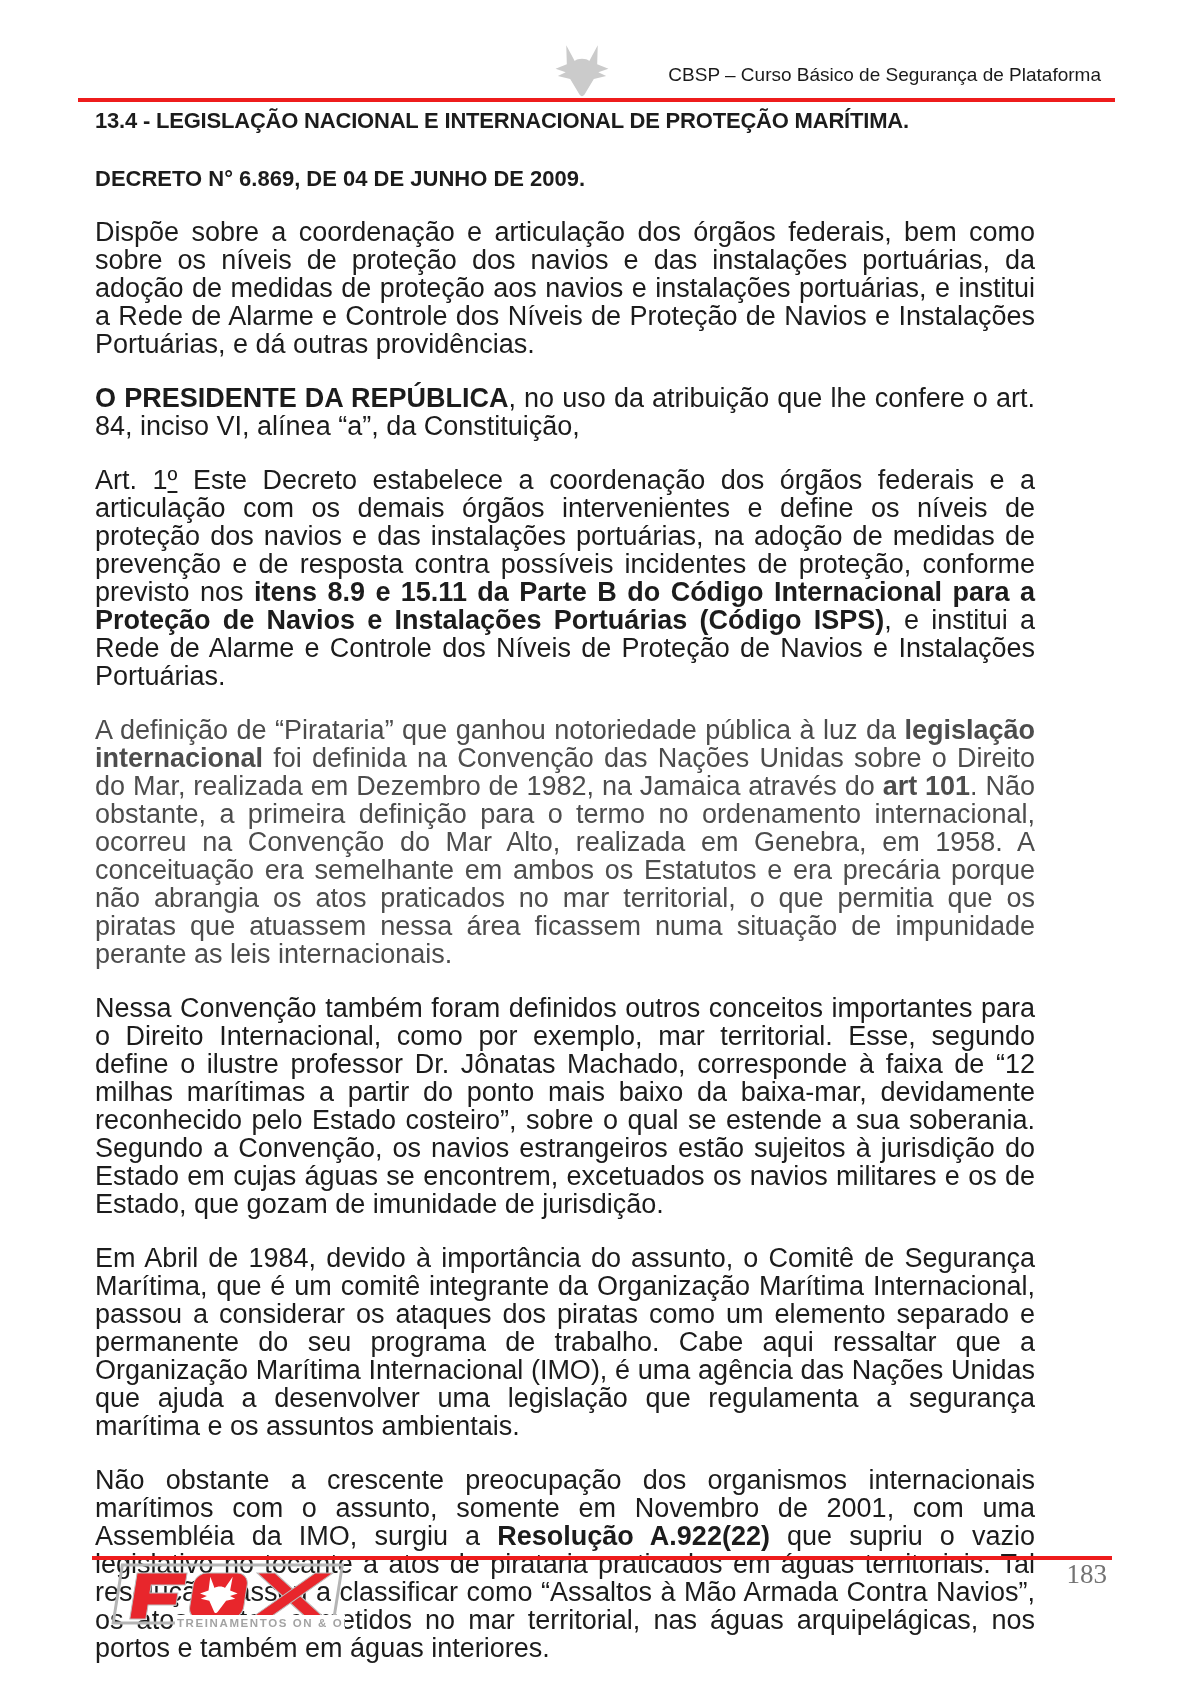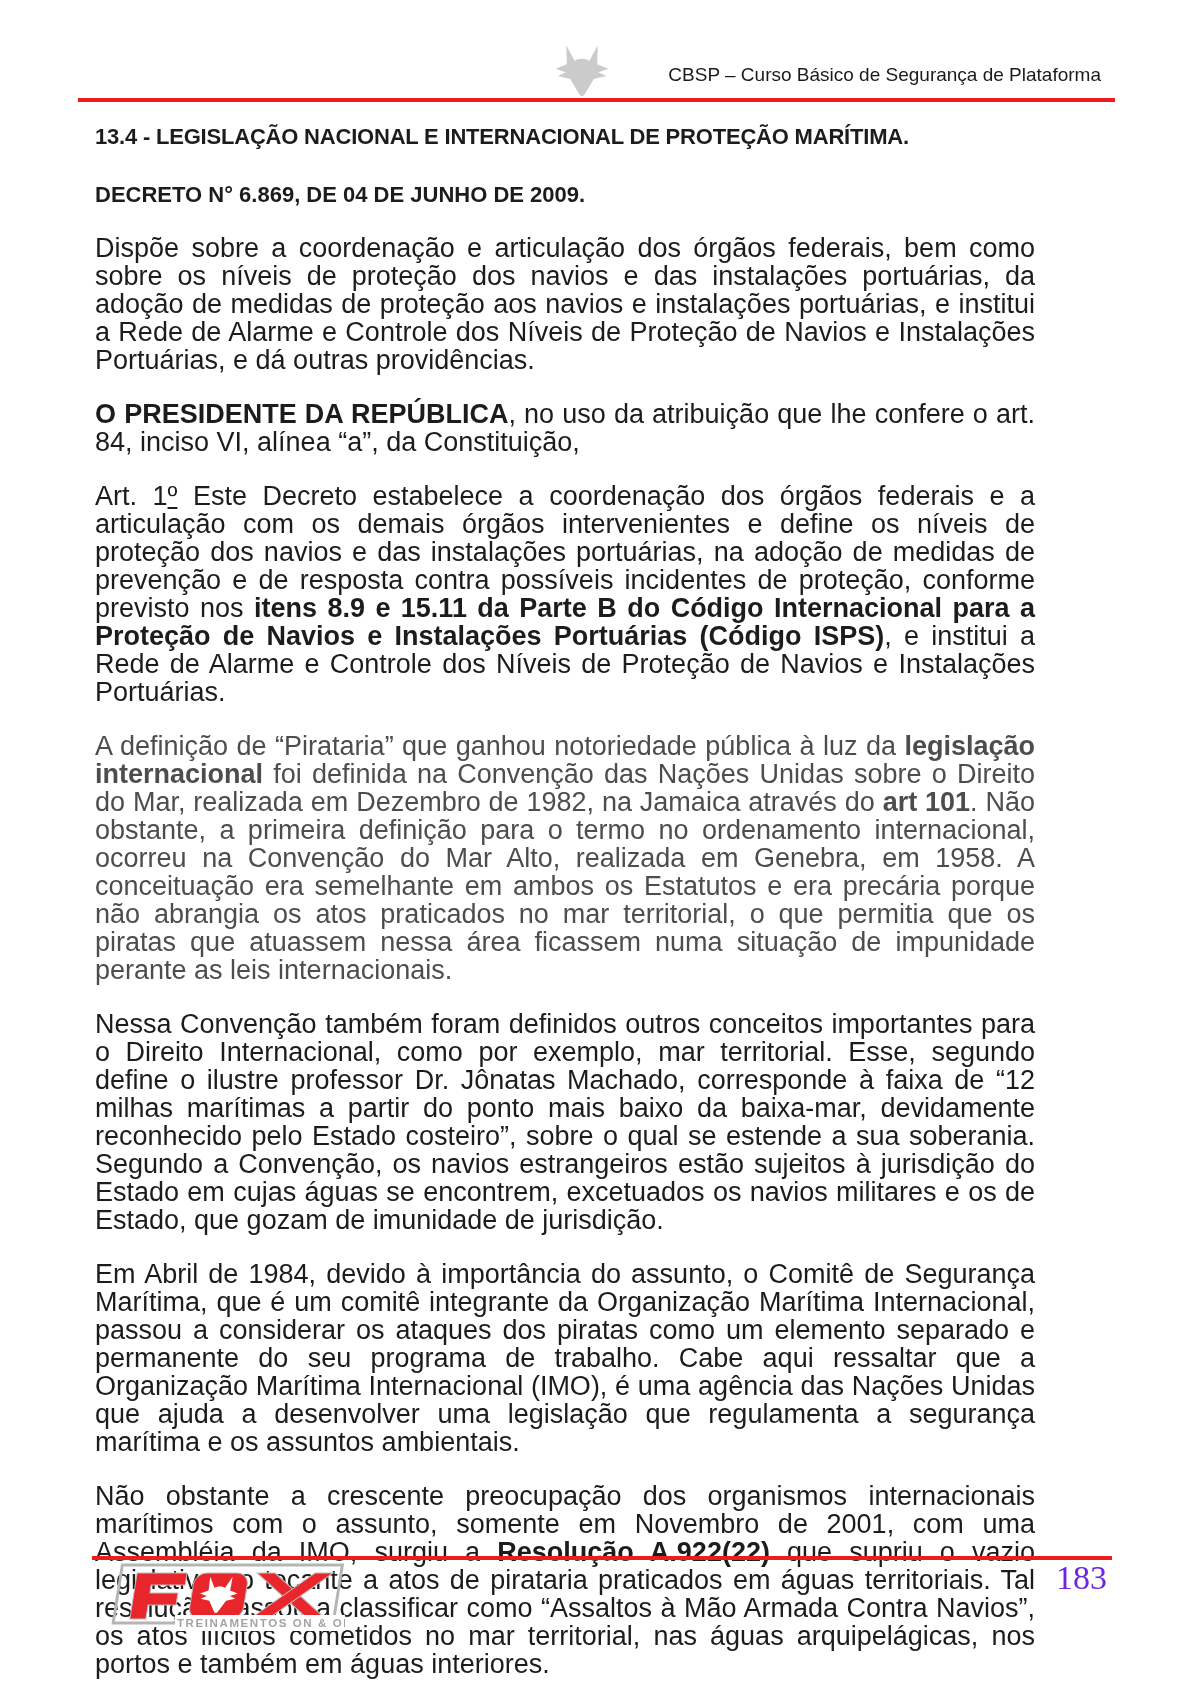--- a/index.html
+++ b/index.html
@@ -33,21 +33,21 @@
     color:#1a1a1a;
     white-space:nowrap;
   }
   .rule{position:absolute;height:4px;background:var(--accent);}
   .rule-top{top:98px;left:78px;width:1037px;}
   .rule-bottom{top:1556px;left:92px;width:1020px;}
 
   
   main{
     position:absolute;
-    top:124px;
+    top:108px;
     left:95px;
     width:940px;
   }
   .page-title{
     margin:0;
     font-size:22px;
     font-weight:bold;
     letter-spacing:-0.2px;
     white-space:nowrap;
   }
@@ -83,22 +83,22 @@
     font-family:"Liberation Sans", sans-serif;
     font-weight:bold;
     font-size:11.5px;
     letter-spacing:1.6px;
   }
   .page-number{
     position:absolute;
     top:1559px;
     right:84px;
     font-family:"Liberation Serif", serif;
-    font-size:34px;
-    color:#6d28d9;
+    font-size:27px;
+    color:#737373;
   }
   .sr-only{position:absolute;width:1px;height:1px;overflow:hidden;clip:rect(0 0 0 0);white-space:nowrap;}
 </style>
 </head>
 <body>
 
 <div class="page">
 
   <svg class="watermark" width="62" height="54" viewBox="0 0 100 96" aria-hidden="true">
     <path class="watermark-path" d="M22 2 L37 30 C42 25 58 25 63 30 L78 2 L77 36 L97 44 L79 50 L93 57 L71 62 L55 89 C52 94 48 94 45 89 L29 62 L7 57 L21 50 L3 44 L23 36 Z"></path>

